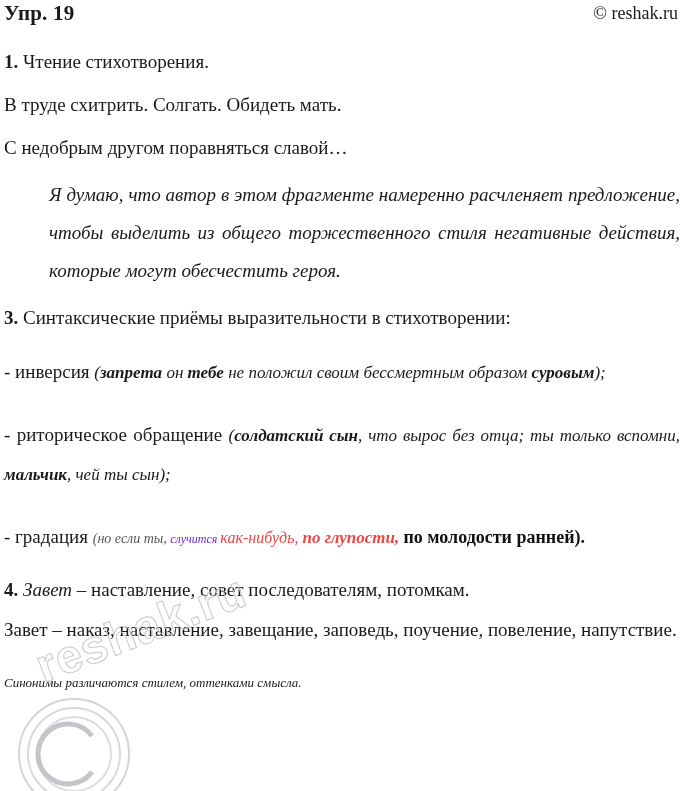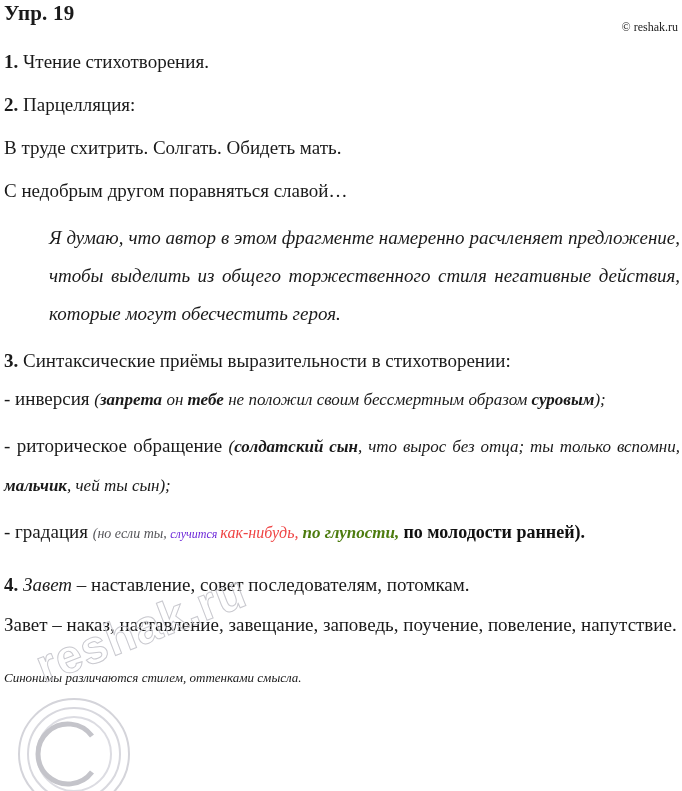--- a/index.html
+++ b/index.html
@@ -32,23 +32,23 @@
     align-items: flex-start;
     justify-content: space-between;
   }
   .ex-title {
     font-size: 21px;
     font-weight: bold;
     line-height: 26px;
     letter-spacing: .2px;
   }
   .copyright {
-    font-size: 12px;
+    font-size: 18px;
     line-height: 24px;
-    padding-top: 15px;
+    padding-top: 1px;
     padding-right: 2px;
     white-space: nowrap;
   }
 
   
   .line {
     font-size: 19px;
     line-height: 23px;
     margin-top: 20px;
   }
@@ -65,36 +65,36 @@
     text-align: justify;
     text-align-last: left;
     margin-top: 17px;
     margin-left: 45px;
   }
 
   
   .bullet {
     font-size: 19px;
     line-height: 38px;
-    margin-top: 8px;
+    margin-top: 24px;
     text-align: justify;
     text-align-last: left;
   }
   .bullet .cmt {
     font-style: italic;
     font-size: 17px;
   }
   .bullet .cmt b { font-weight: bold; }
 
   
   .grad { text-align: justify; text-align-last: left; }
   .g1 { font-style: italic; font-size: 14px; color: #56565a; }
   .g2 { font-style: italic; font-size: 12px; color: #6d28d9; }
   .g3 { font-style: italic; font-size: 16px; color: #ef4444; }
-  .g4 { font-style: italic; font-weight: bold; font-size: 17px; color: #4d7c0f; }
+  .g4 { font-style: italic; font-weight: bold; font-size: 17px; color: #ef4444; }
   .g5 { font-weight: bold; font-size: 18px; color: #111111; }
 
   
   .syn {
     font-size: 19px;
     line-height: 38px;
     margin-top: 10px;
     text-align: justify;
     text-align-last: left;
   }
@@ -153,21 +153,20 @@
     </div>
   </div>
 
   <div class="header-row">
     <div class="ex-title">Упр. 19</div>
     <div class="copyright">© reshak.ru</div>
   </div>
 
   <div class="line"><span class="num">1.</span><span> Чтение стихотворения.</span></div>
 
-  <div class="line"><span class="num">2.</span><span> Парцелляция:</span></div>
 
   <div class="line">В труде схитрить. Солгать. Обидеть мать.</div>
   <div class="line">С недобрым другом поравняться славой…</div>
 
   <div class="para-just">Я думаю, что автор в этом фрагменте намеренно расчленяет предложение, чтобы выделить из общего торжественного стиля негативные действия, которые могут обесчестить героя.</div>
 
   <div class="line" style="margin-top:16px;"><span class="num">3.</span><span> Синтаксические приёмы выразительности в стихотворении:</span></div>
 
   <div class="bullet">
     <span>- </span><span>инверсия </span><span class="cmt"><span>(</span><b>запрета</b><span> он </span><b>тебе</b><span> не положил своим бессмертным образом </span><b>суровым</b><span>);</span></span>

